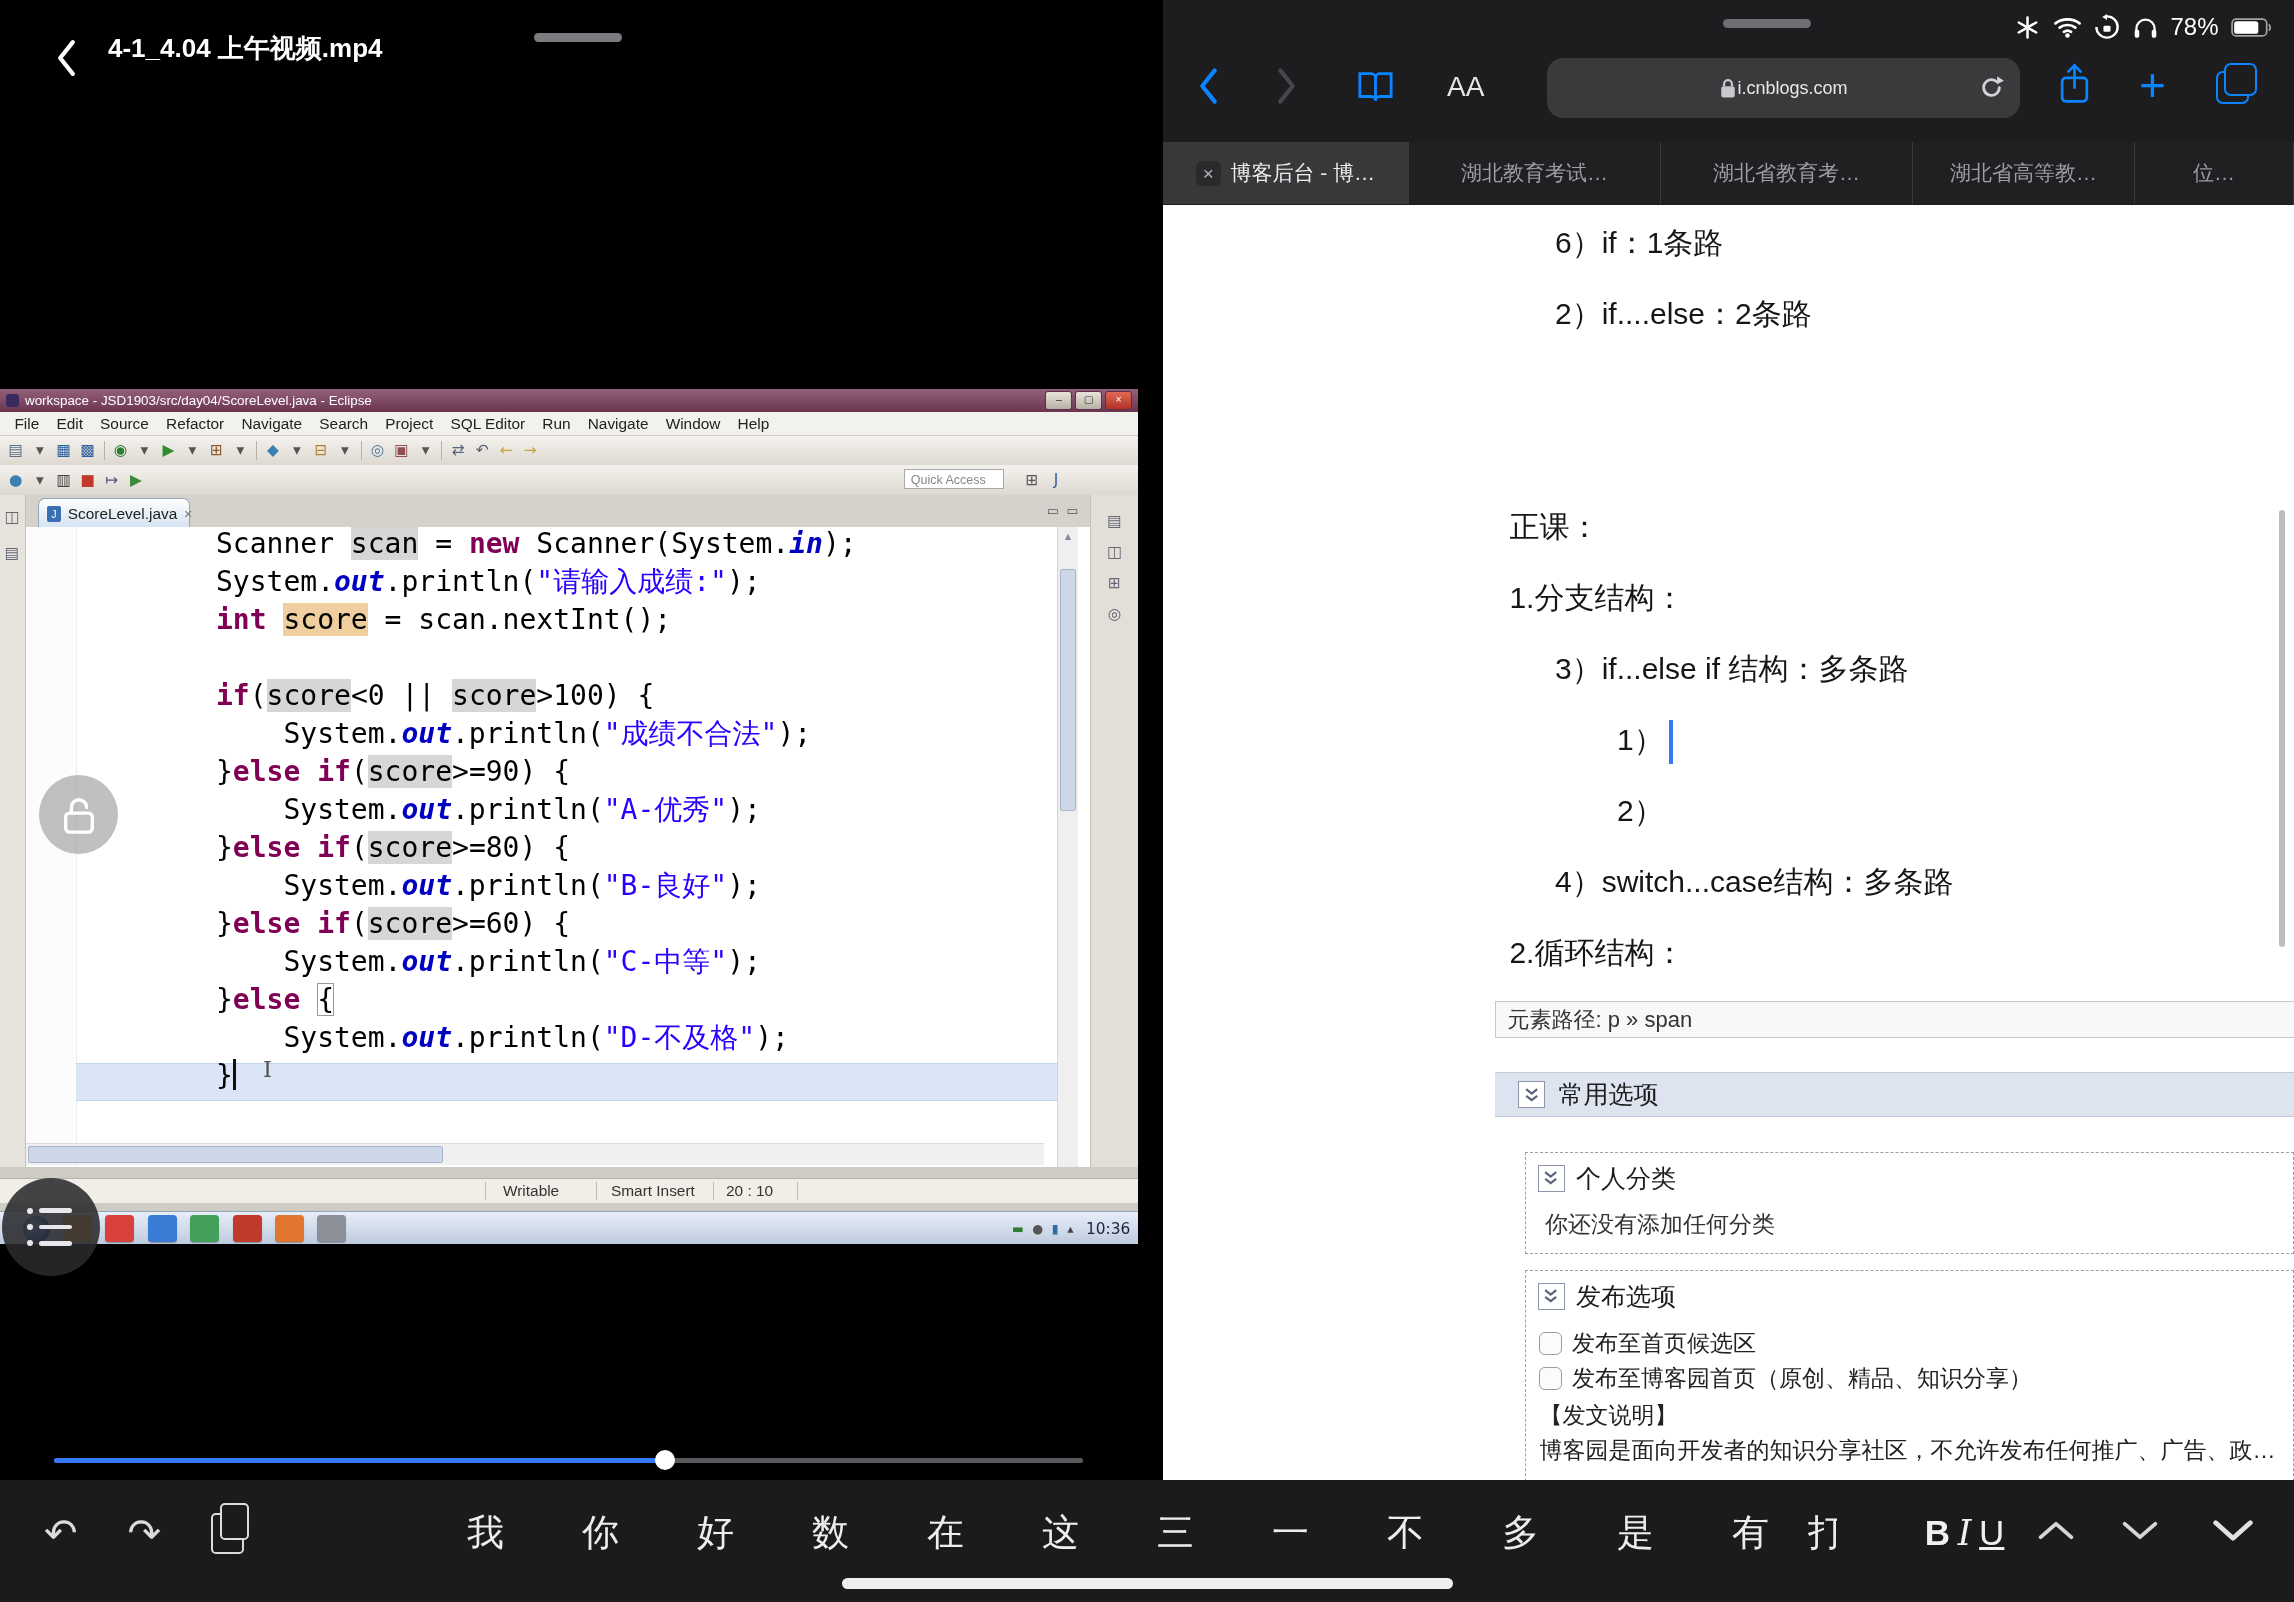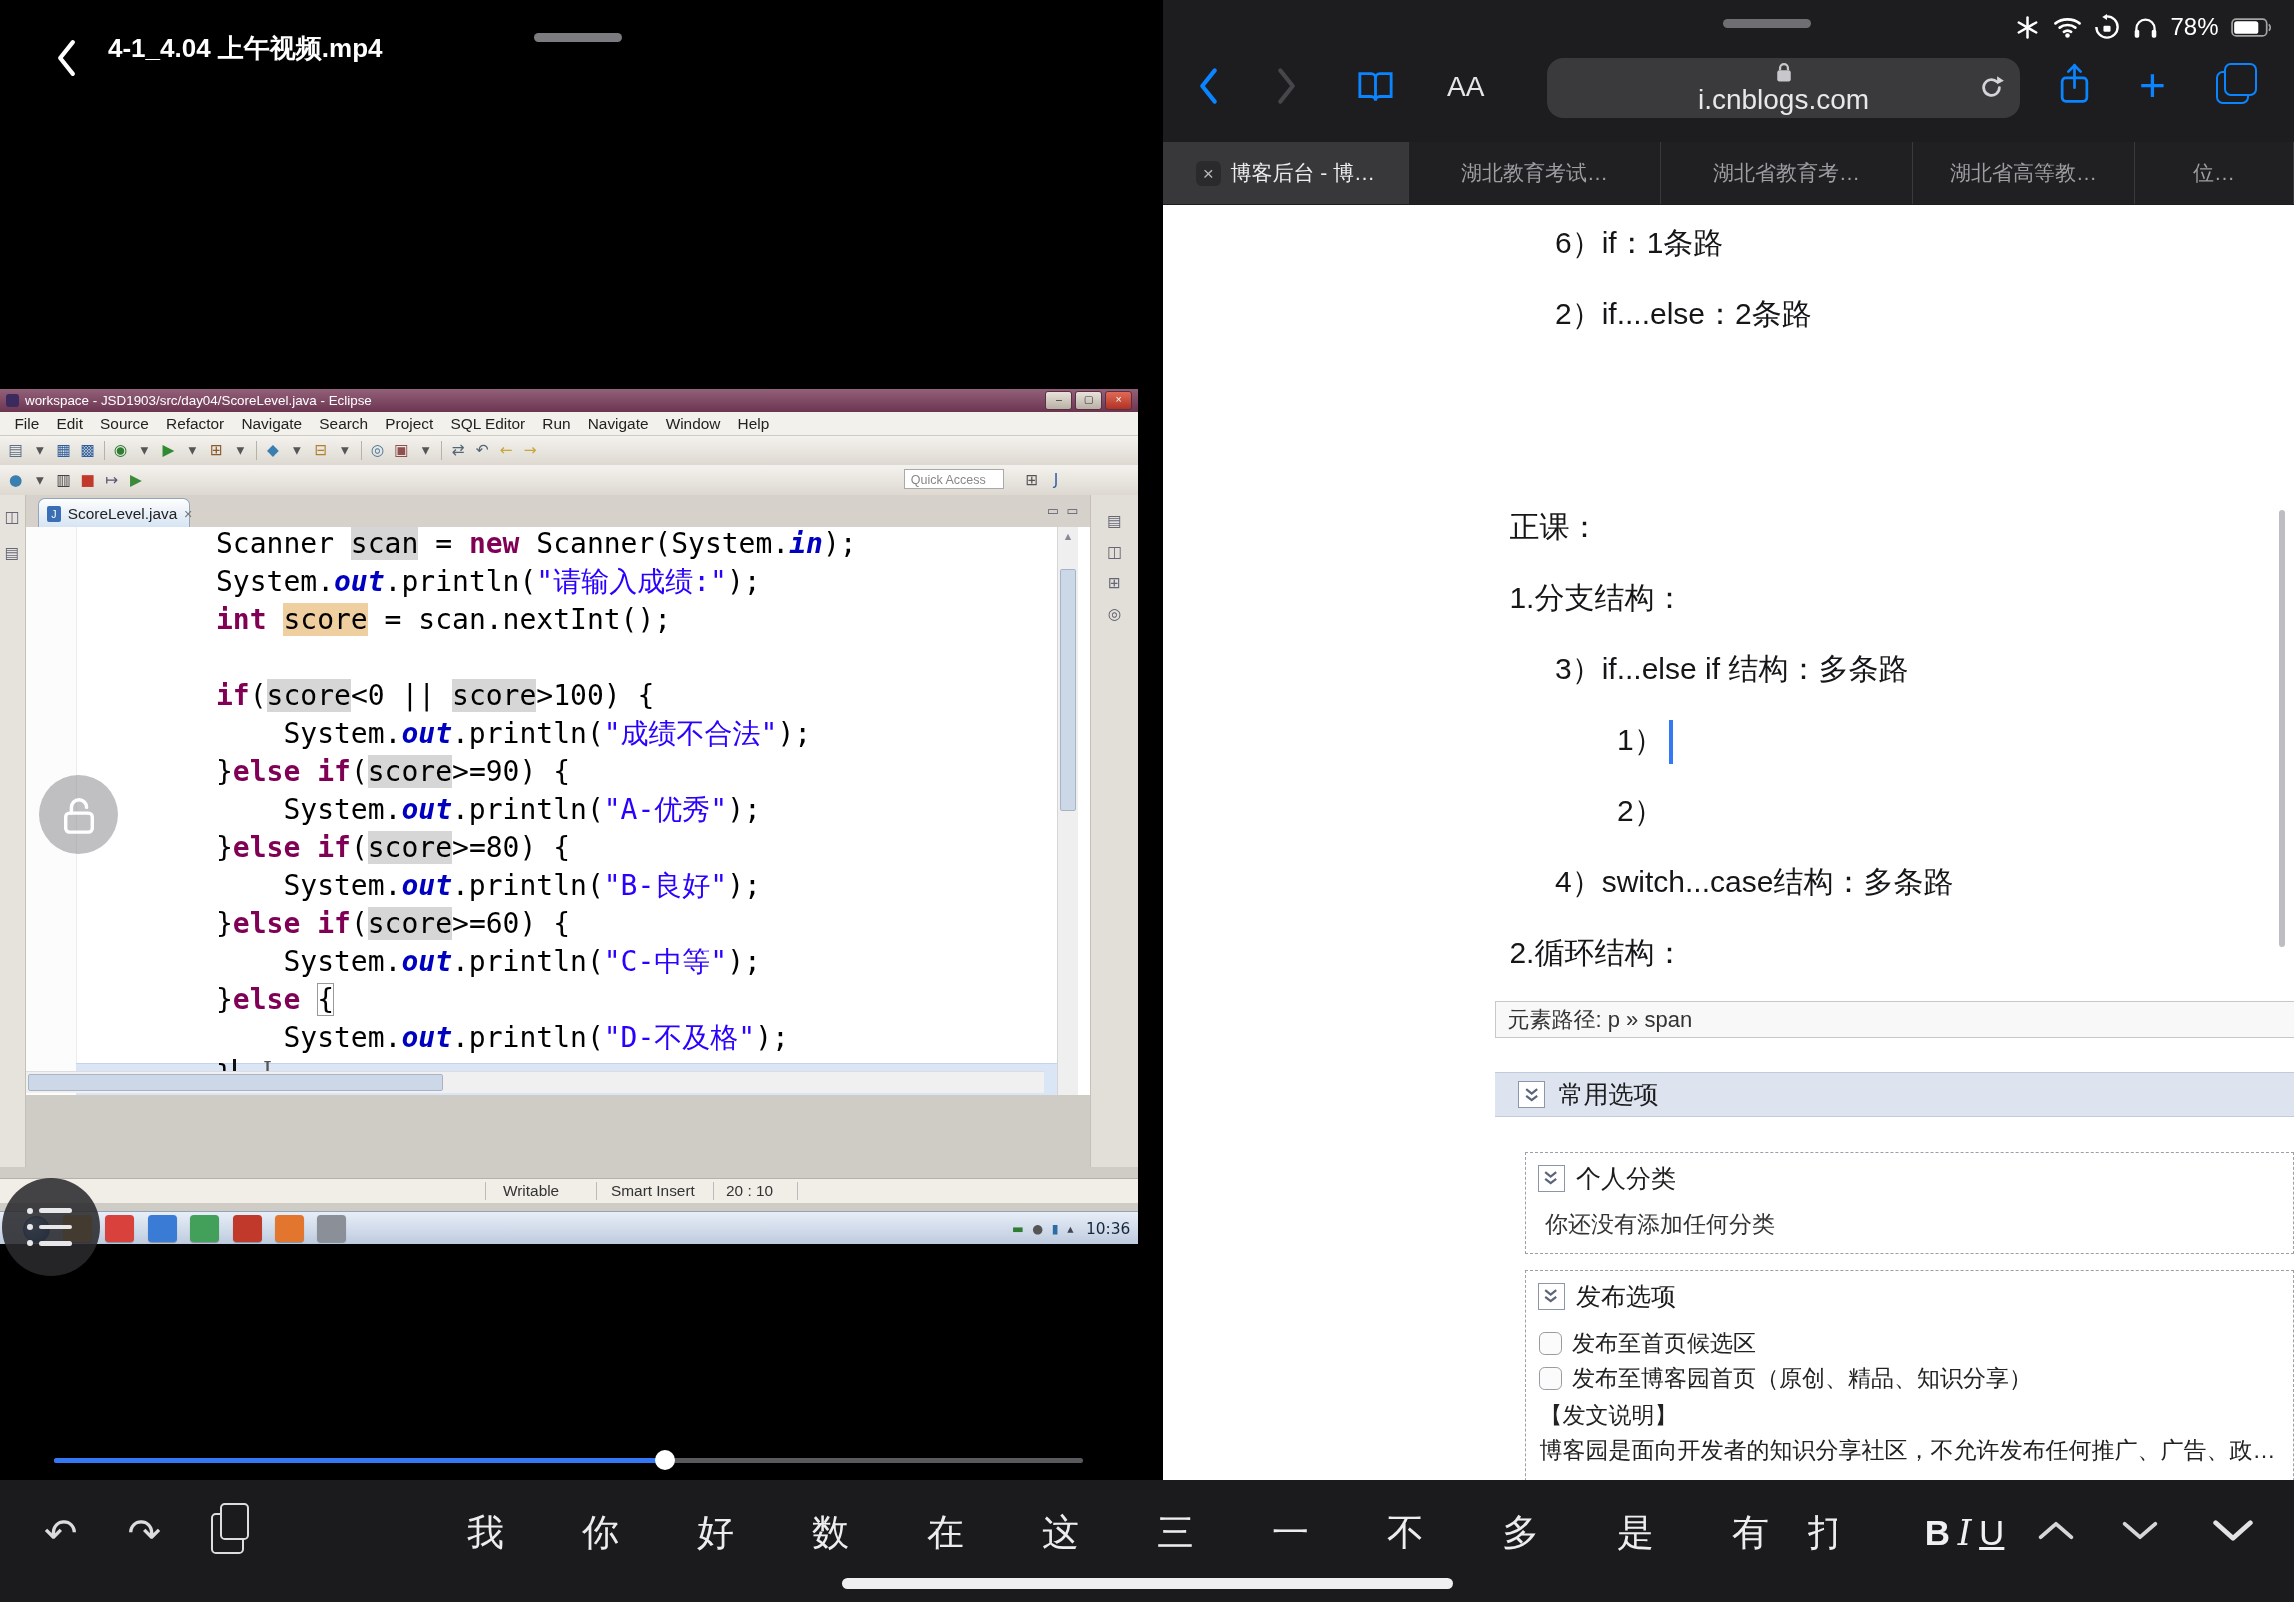--- a/index.html
+++ b/index.html
@@ -42,21 +42,21 @@
   .e-tab .jico{width:14.4px;height:16.3px;background:#3b6fb5;color:#fff;font-size:10.6px;line-height:16.3px;text-align:center;border-radius:1.9px;flex:none;}
   .e-tab .tlbl{margin:0 6.7px;white-space:nowrap;}
   .e-tab .tx{color:#777;font-size:14.4px;}
   .e-tabrow .winctl{position:absolute;right:52px;top:7.7px;color:#556;font-size:12.5px;letter-spacing:7.7px;}
   .e-leftstrip{position:absolute;left:0;top:106px;width:26px;height:672px;background:#e6e3dc;border-right:1px solid #c5c1b8;
                box-sizing:border-box;text-align:center;color:#667;font-size:12.5px;font-family:"DejaVu Sans",sans-serif;padding-top:9.6px;}
   .e-leftstrip span{display:block;margin-bottom:11.5px;}
   .e-rightstrip{position:absolute;left:1090px;top:106px;width:48px;height:672px;background:#e2dfd8;border-left:1px solid #c5c1b8;
                 box-sizing:border-box;text-align:center;color:#667;font-size:13.4px;font-family:"DejaVu Sans",sans-serif;padding-top:11.5px;}
   .e-rightstrip span{display:inline-block;margin:2.9px 1.9px;}
-  .e-editor{position:absolute;left:26px;top:138px;width:1064px;height:568px;background:#fff;overflow:hidden;}
+  .e-editor{position:absolute;left:26px;top:138px;width:1064px;height:640px;background:#fff;overflow:hidden;}
   .e-ruler{position:absolute;left:0;top:0;width:50px;height:100%;background:#fcfcfc;border-right:1px solid #ececec;}
   .cur-line{position:absolute;left:50px;top:536px;width:981px;height:38px;background:#dae5f5;
             border-top:1px solid #c3d4ec;border-bottom:1px solid #c3d4ec;box-sizing:border-box;}
   #code{position:absolute;left:56px;top:-1.9px;font-family:"DejaVu Sans Mono",monospace;font-size:28px;line-height:38px;color:#000;white-space:pre;}
   #code .cl{padding-left:134px;height:38px;}
   #code .kw{color:#7f0055;font-weight:bold;}
   #code .str{color:#2a00ff;}
   #code .fld{color:#0000c0;font-style:italic;font-weight:bold;}
   #code .occ{background:#d6d6d6;}
   #code .decl{background:#efcf9f;}
@@ -96,21 +96,21 @@
 
   
   .pane-right{position:absolute;left:1163px;top:0;width:1131px;height:1602px;background:#1d1d1f;}
   .status-icons{position:absolute;right:21px;top:11.5px;height:31px;display:flex;align-items:center;gap:12.5px;color:#fff;}
   .status-icons .pct{font-size:24px;color:#fff;}
   .nav-back{position:absolute;left:33px;top:67px;}
   .nav-fwd{position:absolute;left:111px;top:67px;}
   .bookmarks{position:absolute;left:194px;top:70px;}
   .reader{position:absolute;left:284px;top:71px;font-size:28px;color:#e6e6e8;}
   .addr{position:absolute;left:384px;top:58px;width:473px;height:60px;background:#3a3a3c;border-radius:16.3px;
-        display:flex;align-items:center;justify-content:center;gap:0;color:#e8e8ea;font-size:28px;flex-direction:column;}
+        display:flex;align-items:center;justify-content:center;gap:0;color:#e8e8ea;font-size:18px;}
   .addr .reload{position:absolute;right:15.4px;top:16.3px;}
   .share{position:absolute;left:895px;top:63px;}
   .plusbtn{position:absolute;left:976px;top:60px;font-size:46px;font-weight:300;color:#0a84ff;line-height:50px;}
   .tabsbtn{position:absolute;left:1053px;top:71px;width:29px;height:29px;border:2.9px solid #0a84ff;border-radius:6.7px;}
   .tabsbtn:after{content:"";position:absolute;left:5.8px;top:-9.6px;width:29px;height:29px;border:2.9px solid #0a84ff;border-radius:6.7px;background:#1d1d1f;}
   .sf-tabbar{position:absolute;left:0;top:142px;width:1131px;height:62px;background:#202022;display:flex;}
   .sf-tab{flex:none;display:flex;align-items:center;justify-content:center;font-size:21px;color:#9d9da2;
           border-right:1px solid #3a3a3c;gap:9.6px;box-sizing:border-box;overflow:hidden;white-space:nowrap;}
   .sf-tab.active{background:#38383a;color:#ededf0;}
   .sf-tab .tabx{width:25px;height:25px;background:#2a2a2c;border-radius:5.8px;color:#b5b5ba;font-size:19px;

